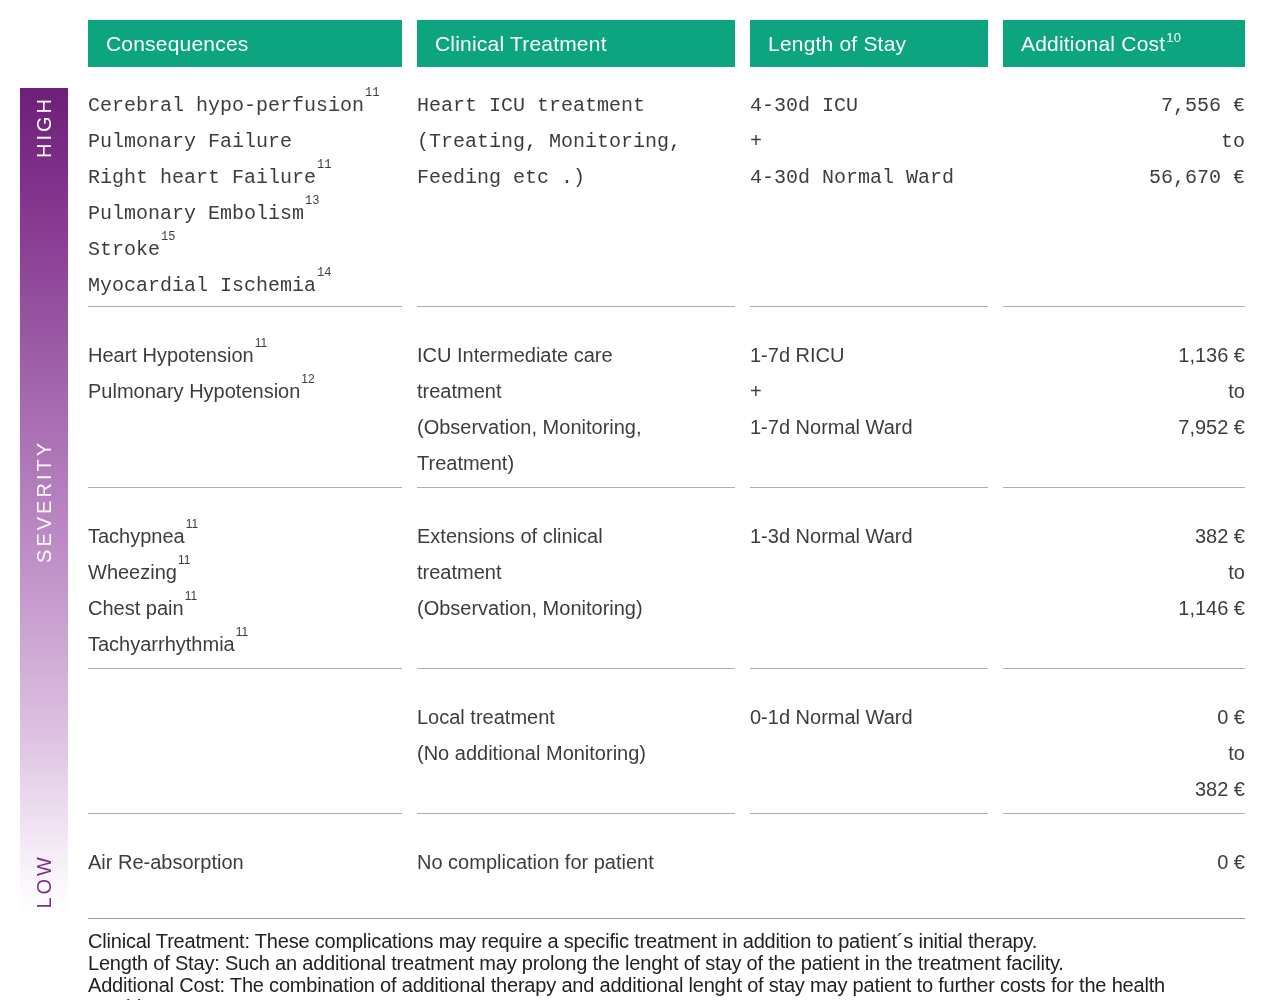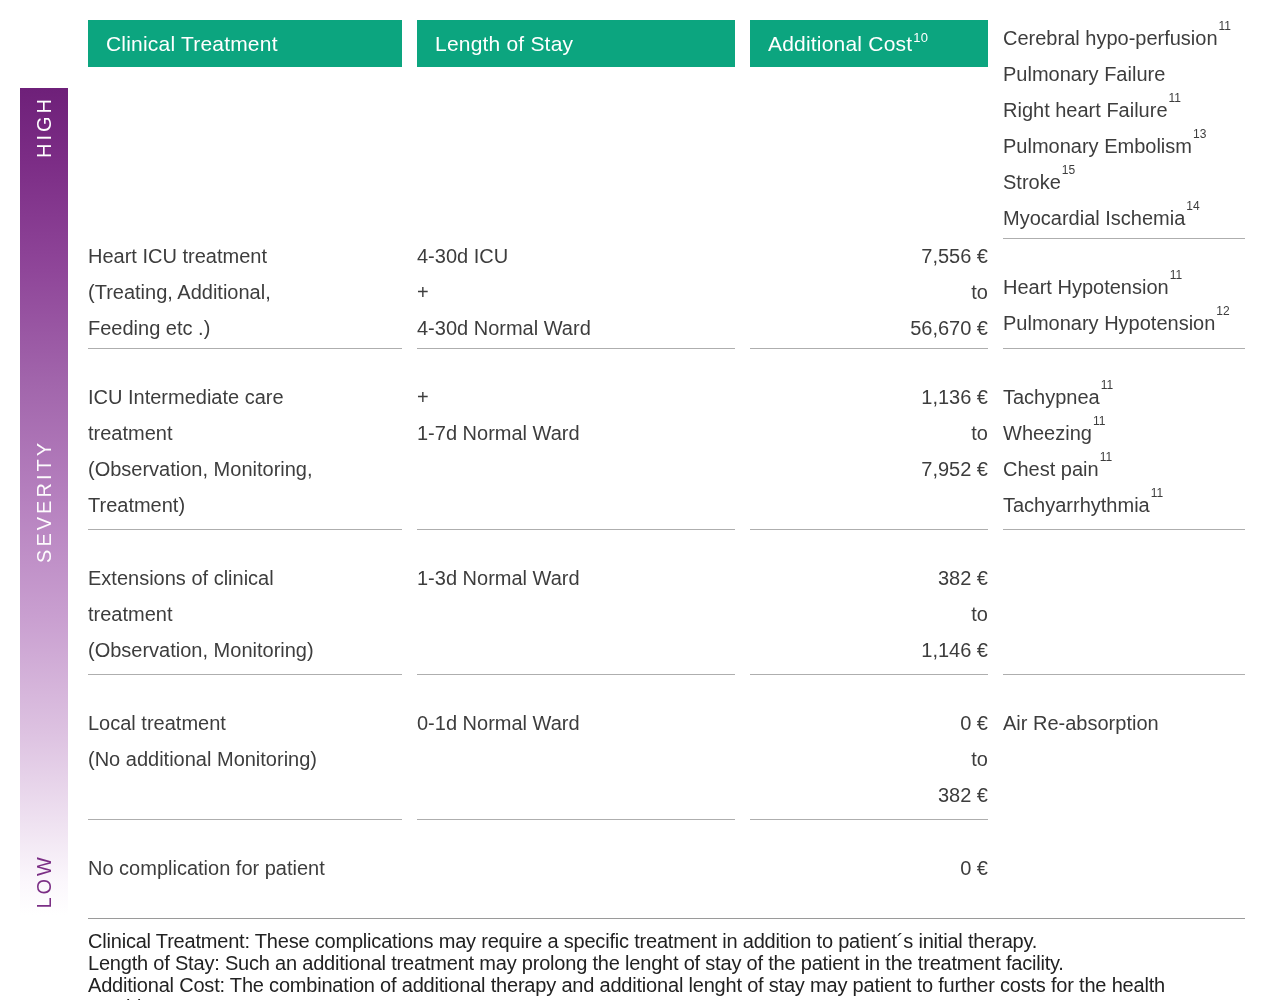--- a/index.html
+++ b/index.html
@@ -75,21 +75,21 @@
     top: -6px;
     margin-left: 1px;
   }
   .cell {
     border-top: 1px solid var(--divider, #aeaeae);
     padding: 30px 0 6px 0;
     box-sizing: border-box;
     font-size: 20px;
     color: var(--body-text, #3d3d3d);
   }
-  .cell.first { border-top: none; padding-top: 0; padding-bottom: 2px; }
+  .cell.first { border-top: none; padding-top: 0; padding-bottom: 2px; font-family: Liberation Mono, monospace; }
   .cell .line { line-height: 36px; white-space: nowrap; }
   .cell sup {
     font-size: 12px;
     line-height: 0;
     position: relative;
     top: -7px;
     margin-left: 1px;
   }
   .cell.c3 { text-align: right; }
 
@@ -119,41 +119,44 @@
 <div class="page">
 
   <div class="severity-bar">
     <div class="sev-label high">HIGH</div>
     <div class="sev-label mid">SEVERITY</div>
     <div class="sev-label low">LOW</div>
   </div>
 
   <div class="grid" id="grid">
     <div class="hcell">
+      <span>Consequences</span>
+    </div>
+    <div class="hcell">
       <span>Clinical Treatment</span>
     </div>
     <div class="hcell">
       <span>Length of Stay</span>
     </div>
     <div class="hcell">
       <span>Additional Cost</span>
         <sup>10</sup>
     </div>
 
   <div class="cell c0 first">
         <div class="line"><span>Cerebral hypo-perfusion</span><sup>11</sup></div>
         <div class="line"><span>Pulmonary Failure</span></div>
         <div class="line"><span>Right heart Failure</span><sup>11</sup></div>
         <div class="line"><span>Pulmonary Embolism</span><sup>13</sup></div>
         <div class="line"><span>Stroke</span><sup>15</sup></div>
         <div class="line"><span>Myocardial Ischemia</span><sup>14</sup></div>
       </div>
       <div class="cell c1 first">
         <div class="line"><span>Heart ICU treatment</span></div>
-        <div class="line"><span>(Treating, Additional,</span></div>
+        <div class="line"><span>(Treating, Monitoring,</span></div>
         <div class="line"><span>Feeding etc .)</span></div>
       </div>
       <div class="cell c2 first">
         <div class="line"><span>4-30d ICU</span></div>
         <div class="line"><span>+</span></div>
         <div class="line"><span>4-30d Normal Ward</span></div>
       </div>
       <div class="cell c3 first">
         <div class="line"><span>7,556 €</span></div>
         <div class="line"><span>to</span></div>
@@ -163,20 +166,21 @@
         <div class="line"><span>Heart Hypotension</span><sup>11</sup></div>
         <div class="line"><span>Pulmonary Hypotension</span><sup>12</sup></div>
       </div>
       <div class="cell c1">
         <div class="line"><span>ICU Intermediate care</span></div>
         <div class="line"><span>treatment</span></div>
         <div class="line"><span>(Observation, Monitoring,</span></div>
         <div class="line"><span>Treatment)</span></div>
       </div>
       <div class="cell c2">
+        <div class="line"><span>1-7d RICU</span></div>
         <div class="line"><span>+</span></div>
         <div class="line"><span>1-7d Normal Ward</span></div>
       </div>
       <div class="cell c3">
         <div class="line"><span>1,136 €</span></div>
         <div class="line"><span>to</span></div>
         <div class="line"><span>7,952 €</span></div>
       </div>
       <div class="cell c0">
         <div class="line"><span>Tachypnea</span><sup>11</sup></div>

